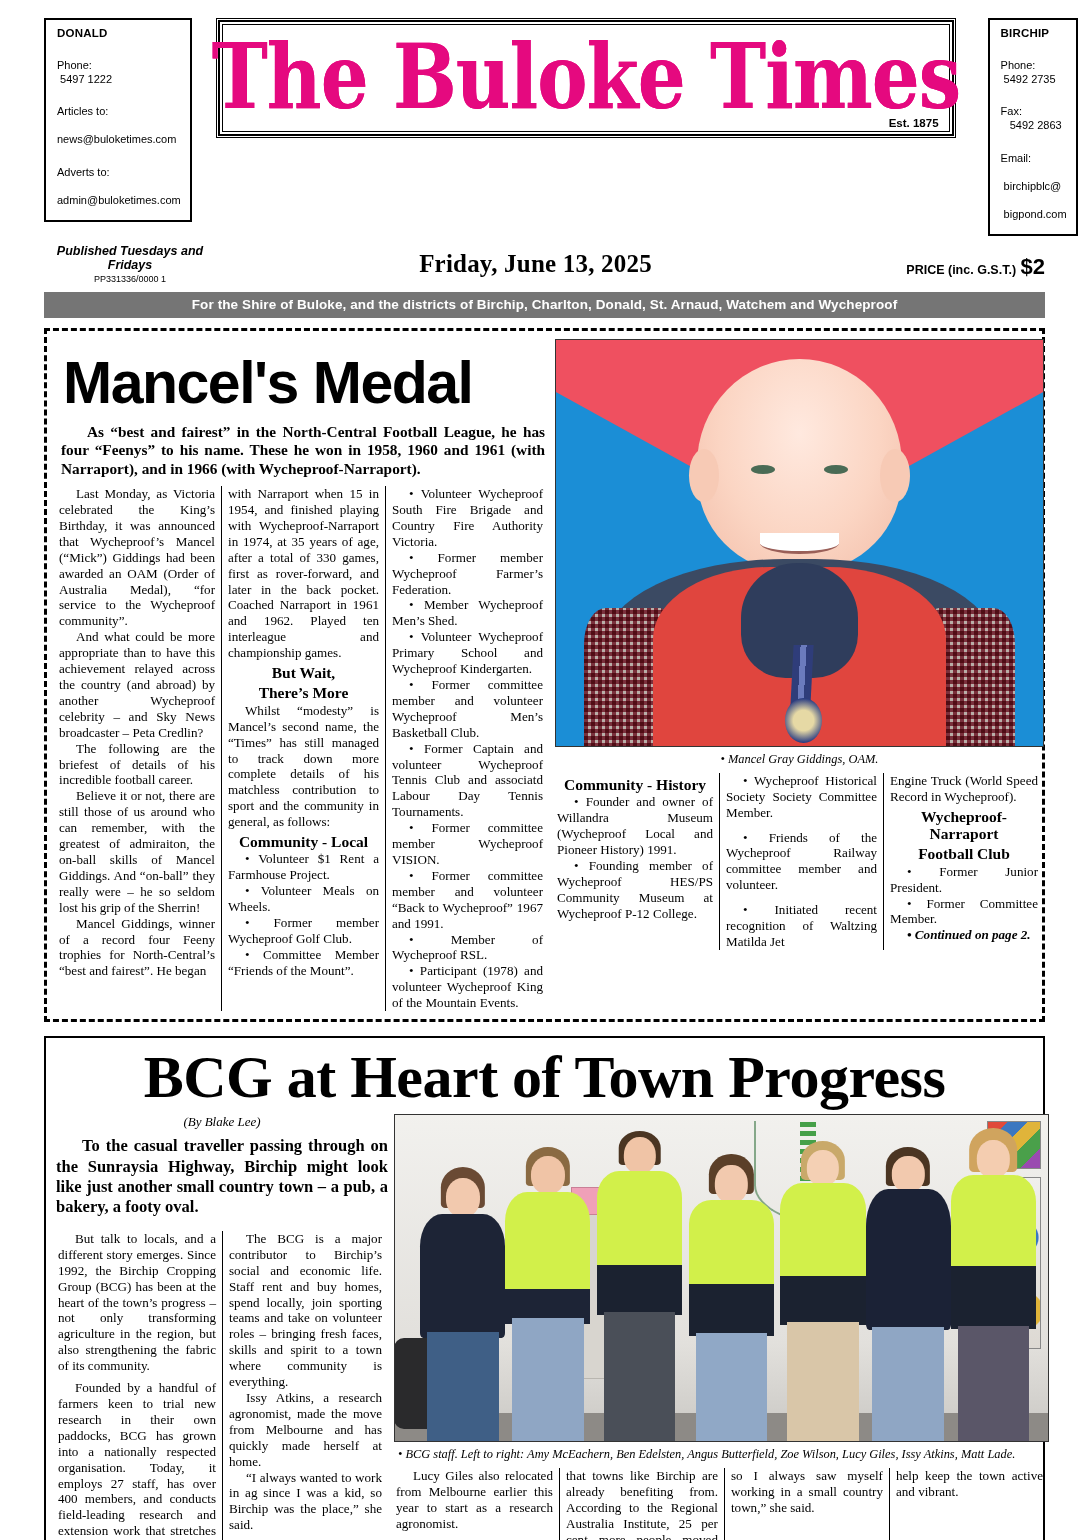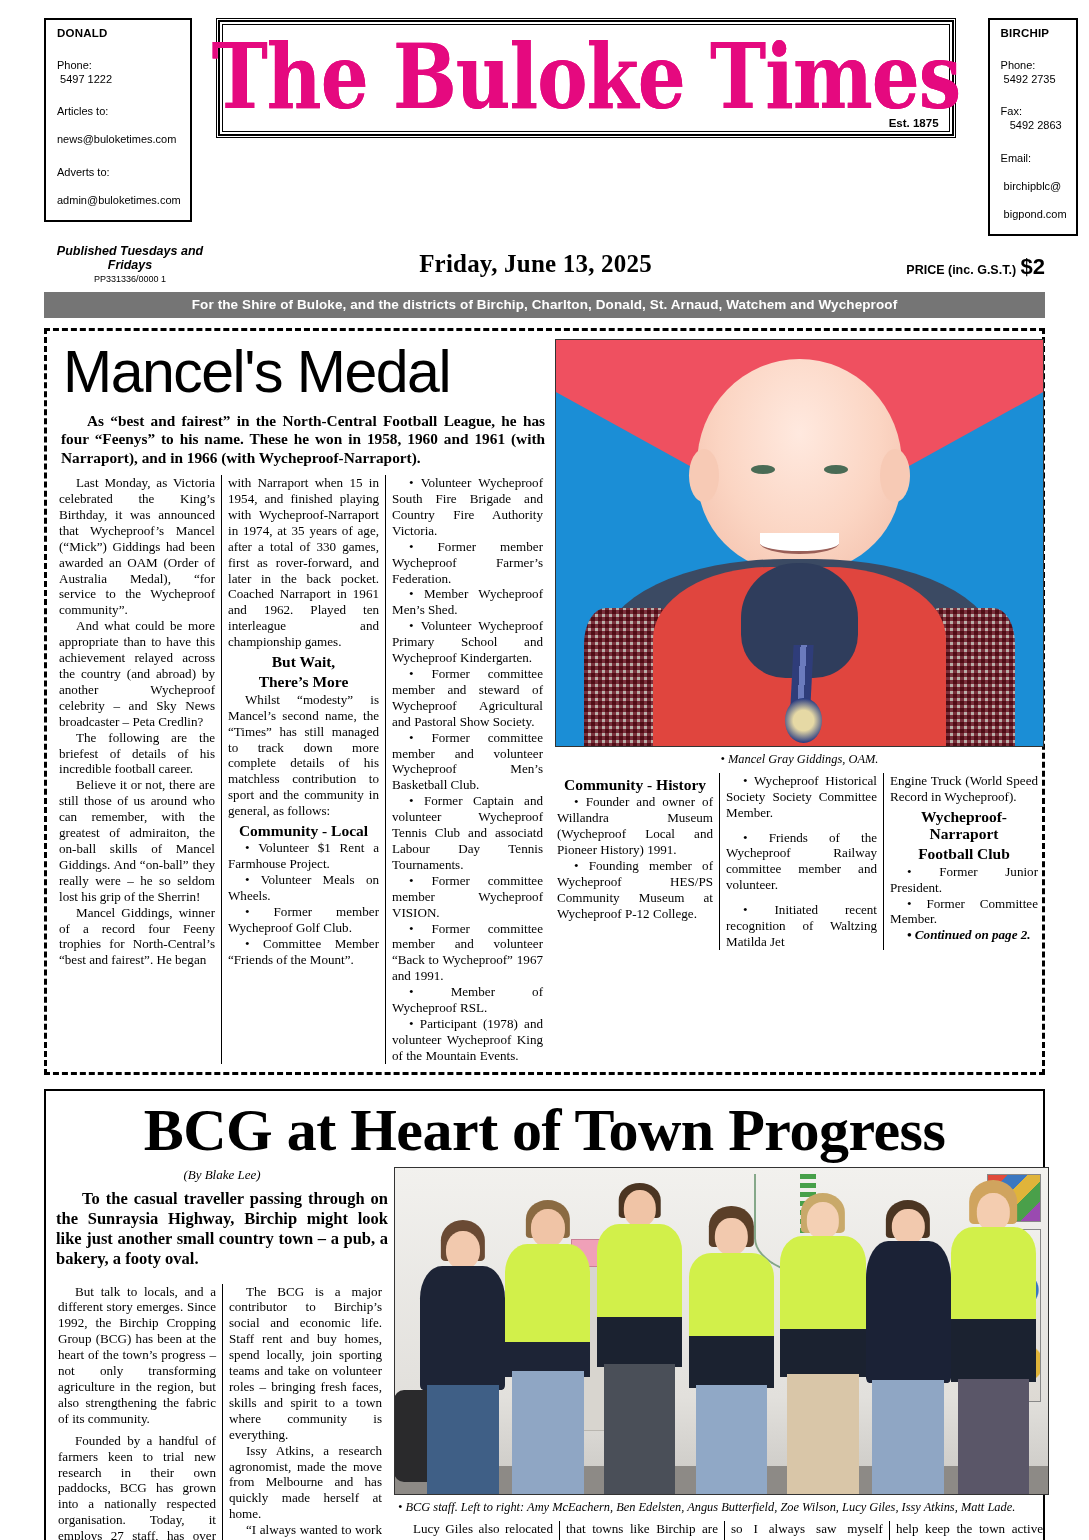--- a/index.html
+++ b/index.html
@@ -74,22 +74,22 @@
     letter-spacing:.1px;
   }
 
   
   .story{margin:10px 44px 0 44px;box-sizing:border-box;}
   .story.dashed{border:3px dashed #000;padding:8px 10px 8px 10px;}
   .story.solid{border:2px solid #000;padding:6px 10px 8px 10px;margin-top:14px;}
 
   .hl1{
     font-family:"Liberation Sans", sans-serif;
-    font-weight:normal;font-size:59px;line-height:1.02;
-    letter-spacing:-1.5px;margin:3px 0 0 6px;
+    font-weight:bold;font-size:59px;line-height:1.02;
+    letter-spacing:-1.5px;margin:14px 0 0 6px;
   }
   .hl2{
     font-family:"Liberation Serif", serif;
     font-weight:bold;font-size:60px;line-height:1.04;
     text-align:center;letter-spacing:-.5px;margin:2px 0 6px 0;
   }
 
   .standfirst{
     font-weight:bold;font-size:15.3px;line-height:1.2;
     text-align:justify;text-indent:26px;margin:10px 4px 0 4px;
@@ -270,21 +270,20 @@
             <p class="bullet">• Volunteer $1 Rent a Farmhouse Project.</p>
             <p class="bullet">• Volunteer Meals on Wheels.</p>
             <p class="bullet">• Former member Wycheproof Golf Club.</p>
             <p class="bullet">• Committee Member “Friends of the Mount”.</p>
           </div>
           <div class="col vrule" style="width:164px;">
             <p class="bullet">• Volunteer Wycheproof South Fire Brigade and Country Fire Authority Victoria.</p>
             <p class="bullet">• Former member Wycheproof Farmer’s Federation.</p>
             <p class="bullet">• Member Wycheproof Men’s Shed.</p>
             <p class="bullet">• Volunteer Wycheproof Primary School and Wycheproof Kindergarten.</p>
-            <p class="bullet">• Former committee member and steward of Wycheproof Agricultural and Pastoral Show Society.</p>
             <p class="bullet">• Former committee member and volunteer Wycheproof Men’s Basketball Club.</p>
             <p class="bullet">• Former Captain and volunteer Wycheproof Tennis Club and associatd Labour Day Tennis Tournaments.</p>
             <p class="bullet">• Former committee member Wycheproof VISION.</p>
             <p class="bullet">• Former committee member and volunteer “Back to Wycheproof” 1967 and 1991.</p>
             <p class="bullet">• Member of Wycheproof RSL.</p>
             <p class="bullet">• Participant (1978) and volunteer Wycheproof King of the Mountain Events.</p>
           </div>
         </div>
       </div>
 

